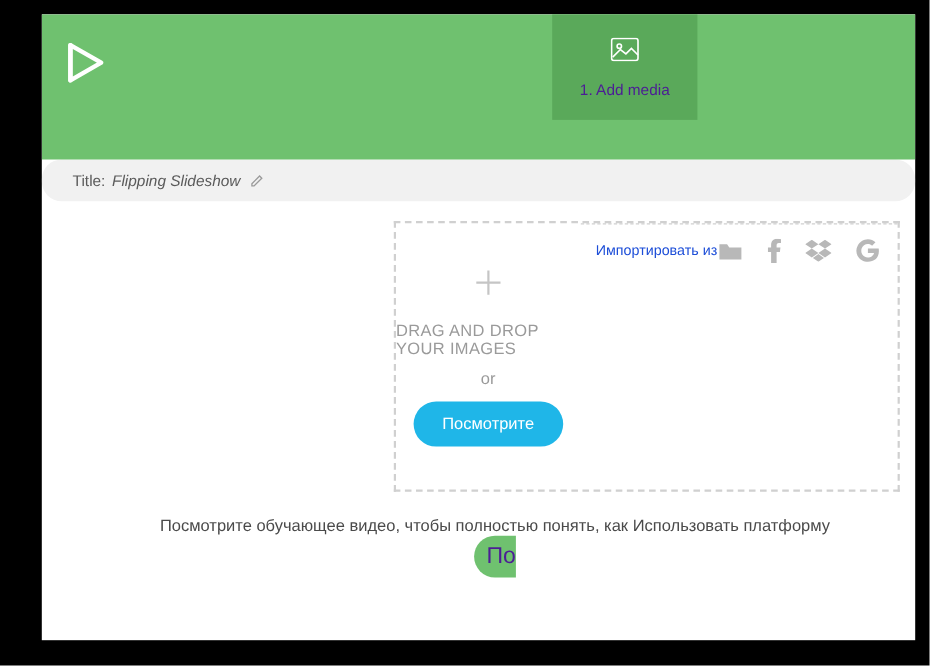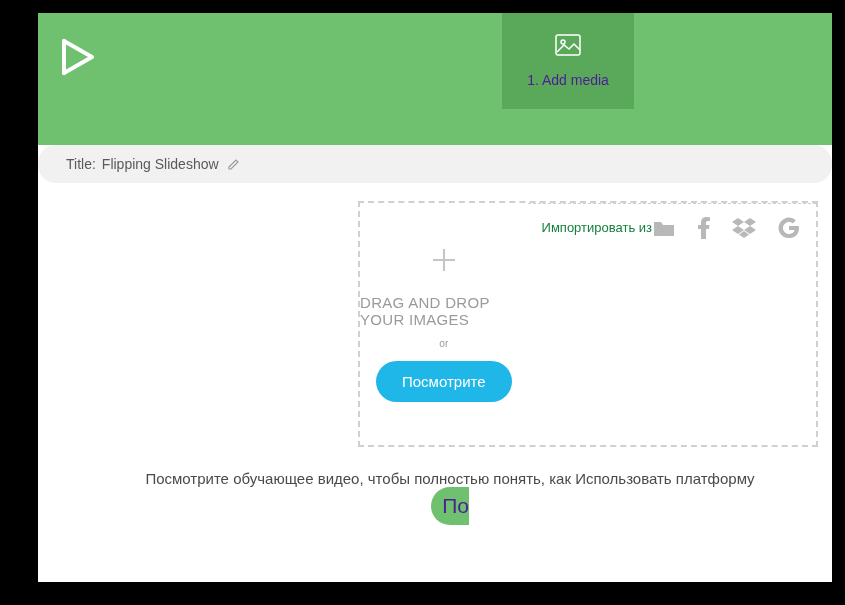--- a/index.html
+++ b/index.html
@@ -65,20 +65,21 @@
       padding-left: 28px;
       color: #5a5a5a;
       font-size: 14px;
       border-radius: 18px;
     }
     .title-label {
       margin-right: 6px;
     }
     .title-value {
       margin-right: 8px;
+      font-style: italic;
     }
     .edit-icon {
       display: inline-flex;
       cursor: pointer;
     }
     .main-area {
       position: relative;
       height: 280px;
     }
     .dropzone {
@@ -103,41 +104,41 @@
       margin-bottom: 16px;
     }
     .drop-text {
       color: #9a9a9a;
       font-size: 15px;
       letter-spacing: 0.3px;
       margin-bottom: 10px;
     }
     .drop-or {
       color: #9a9a9a;
-      font-size: 10px;
+      font-size: 15px;
       margin-bottom: 12px;
     }
     .browse-btn {
       background: #1fb6e8;
       color: #fff;
       border: none;
       border-radius: 22px;
       padding: 12px 26px;
       font-size: 15px;
       cursor: pointer;
     }
     .import-row {
       height: 48px;
       border-top: 1px dashed #d0d0d0;
       display: flex;
       align-items: center;
       padding: 0 16px 0 14px;
     }
     .import-label {
-      color: #15803d;
+      color: #1d4ed8;
       font-size: 13px;
       flex: 1;
     }
     .import-sources {
       display: flex;
       gap: 22px;
       align-items: center;
     }
     .import-src {
       color: #b8b8b8;

